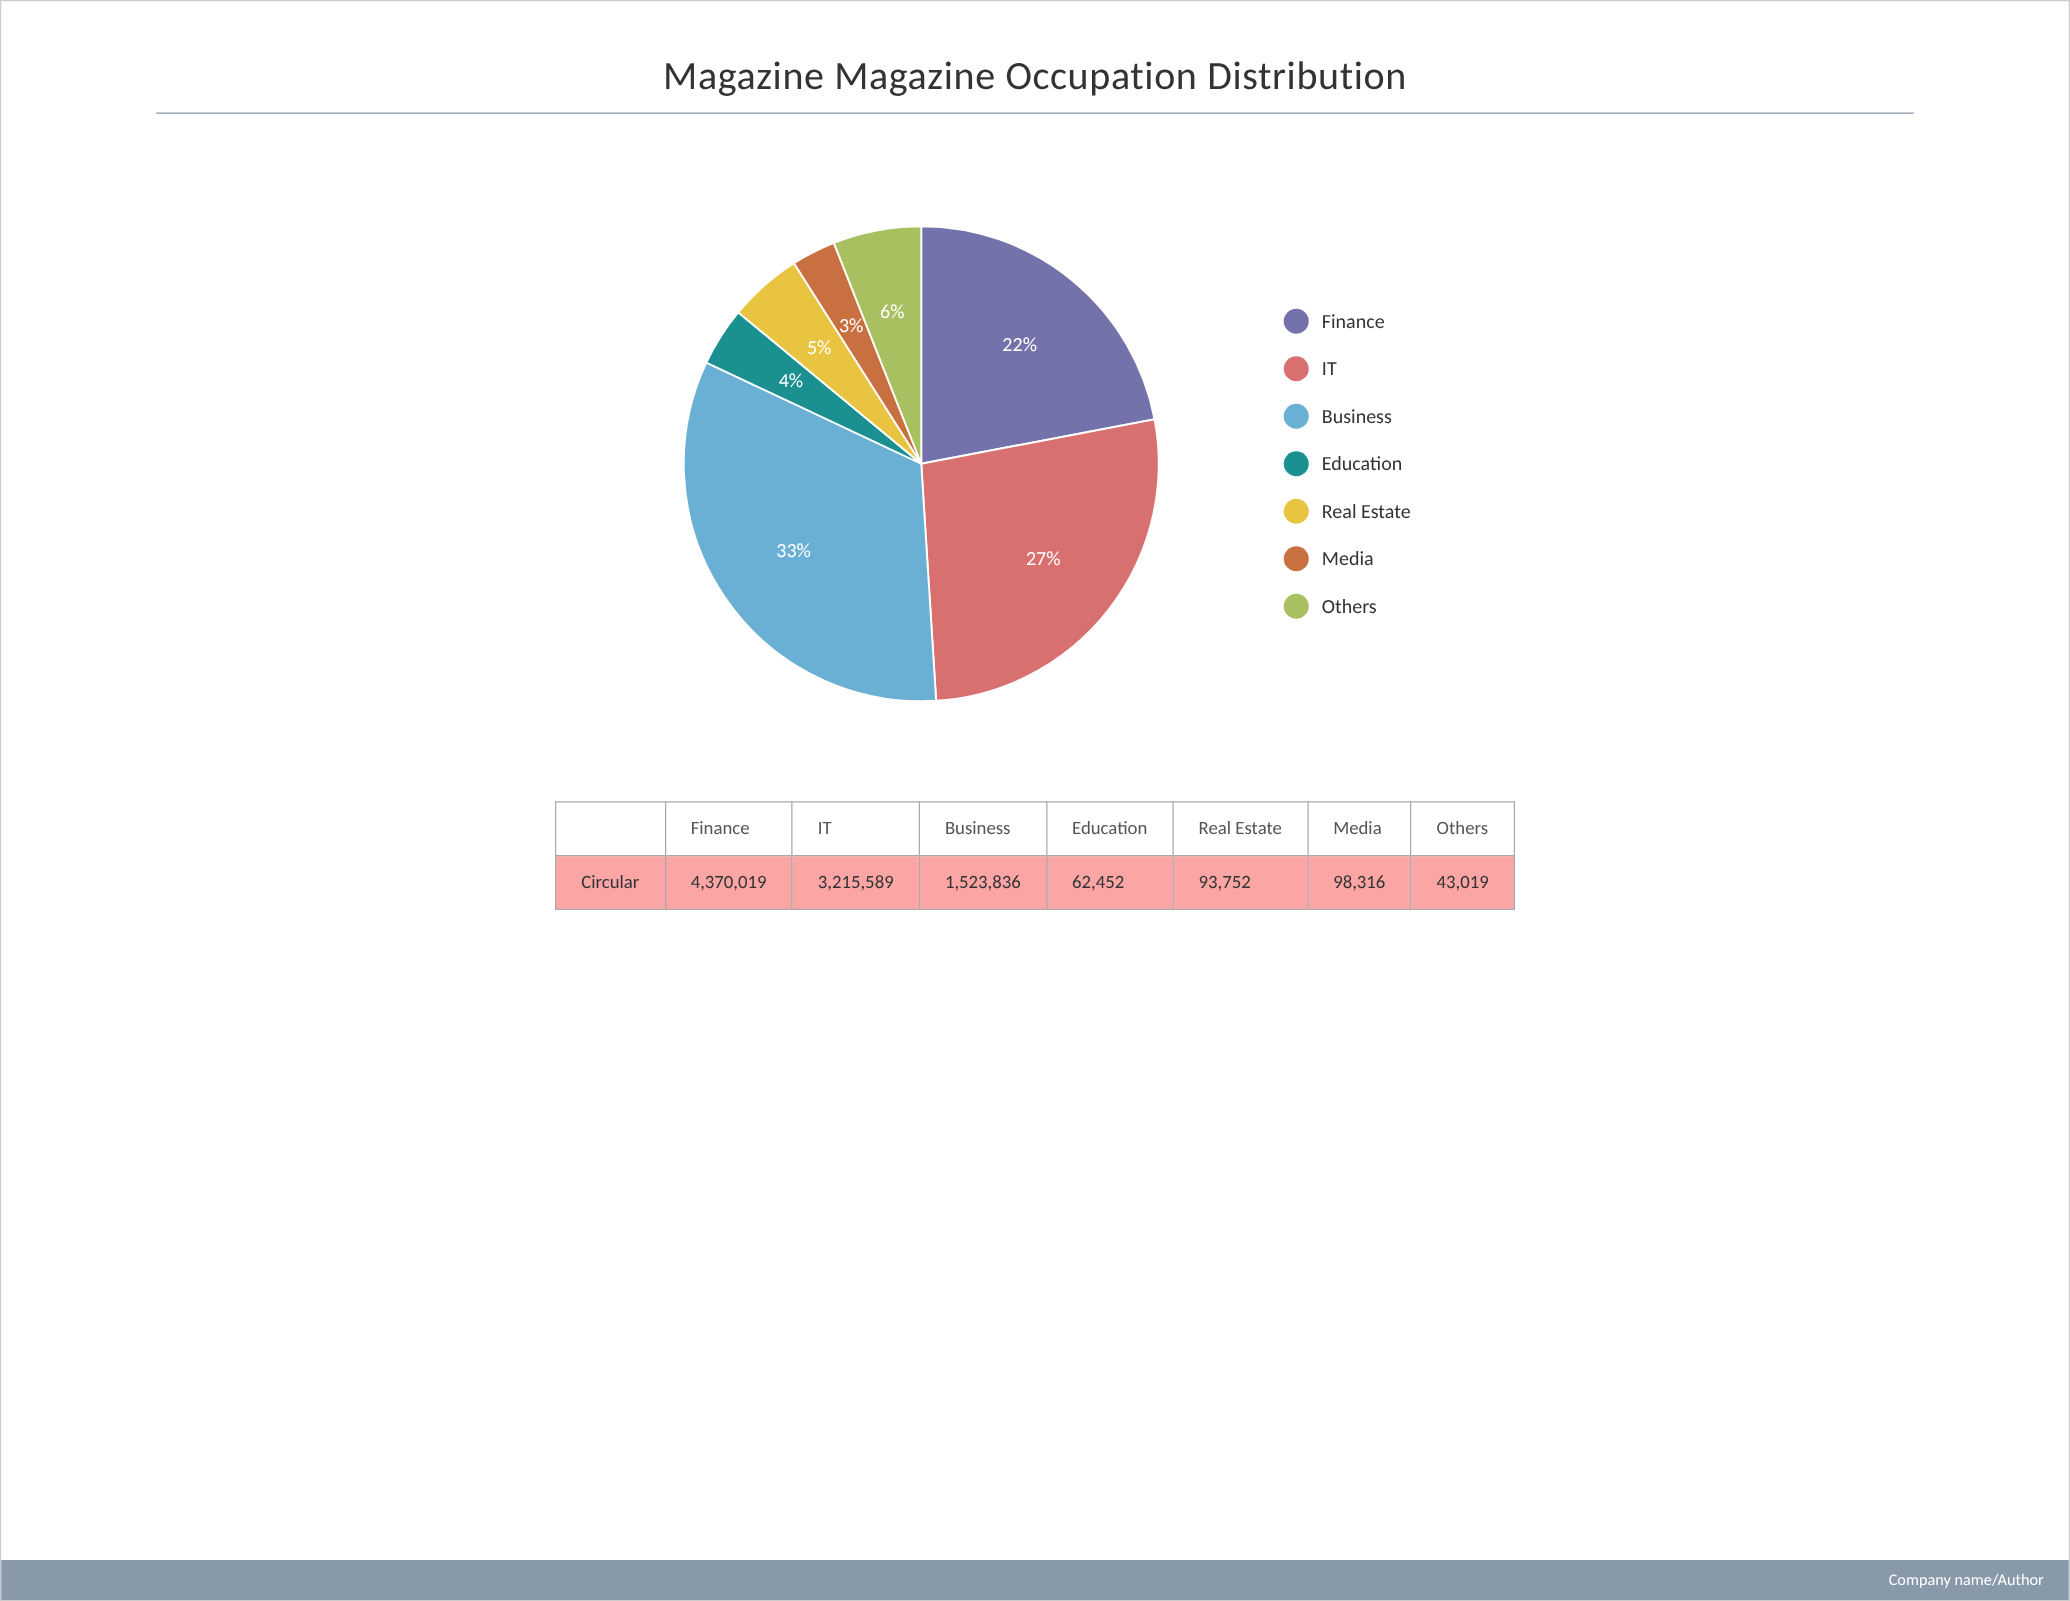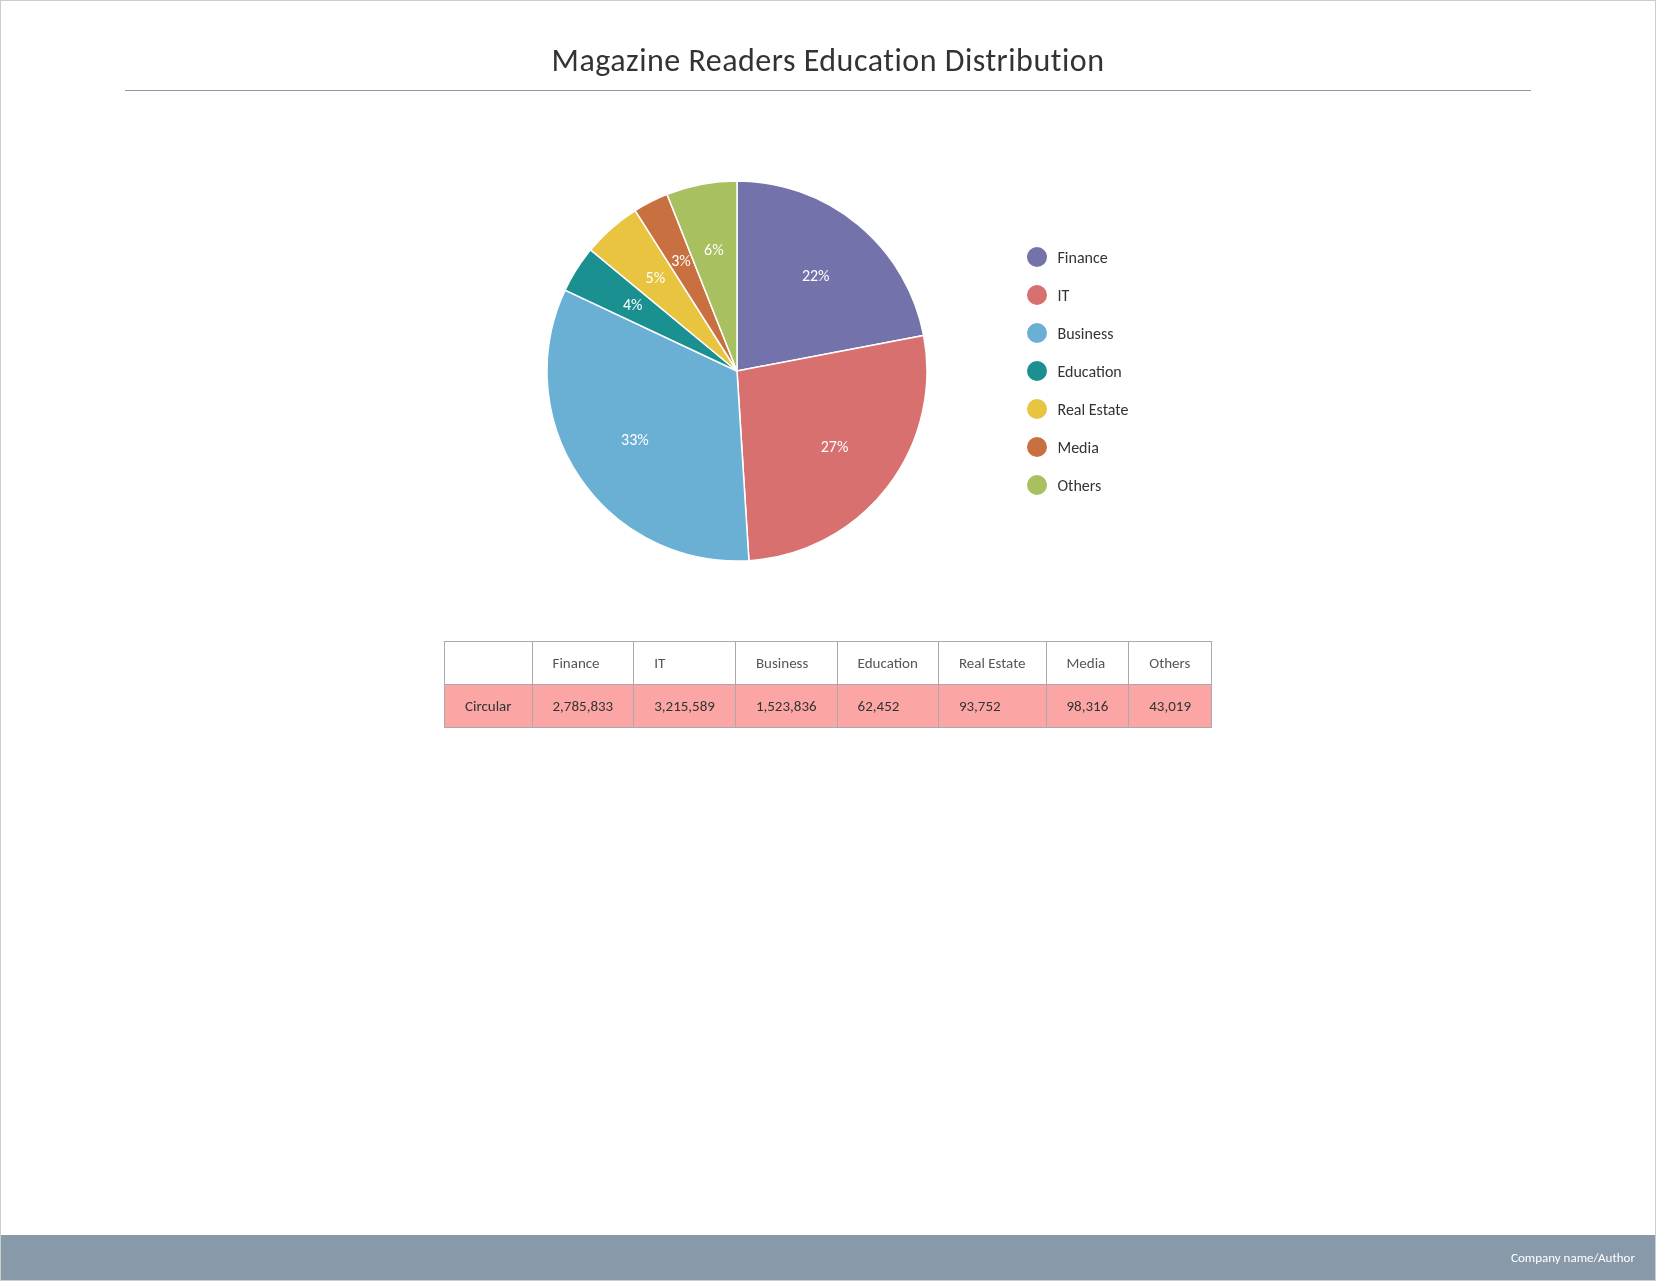--- a/index.html
+++ b/index.html
@@ -117,40 +117,40 @@
     .data-table .row-label {
       font-style: normal;
     }
 
     
     .footer {
       position: absolute;
       bottom: 0;
       left: 0;
       right: 0;
-      height: 45px;
+      height: 32px;
       background: #8899aa;
       display: flex;
       align-items: center;
       justify-content: flex-end;
       padding-right: 20px;
     }
 
     .footer-text {
       font-size: 13px;
       color: #ffffff;
     }
   </style>
 </head>
 <body>
 
 <div class="page-container">
 
   <div class="title-area">
-    <h1 class="chart-title">Magazine Readers Education Distribution</h1>
+    <h1 class="chart-title">Magazine Magazine Occupation Distribution</h1>
     <hr class="title-divider">
   </div>
 
   <div class="chart-section">
 
     <div class="pie-wrapper">
       <svg class="pie-svg" viewBox="0 0 420 420">
 
         <g id="pie-slices">
             <path d="M 210 210 L 210 20 A 190 190 0 0 1 396.6345776384509 174.39755022871233 Z" fill="#7472aa" stroke="#ffffff" stroke-width="1.5"></path>
@@ -217,21 +217,21 @@
             <th>Business</th>
             <th>Education</th>
             <th>Real Estate</th>
             <th>Media</th>
             <th>Others</th>
           </tr>
         </thead>
       <tbody id="table-body">
           <tr>
             <td class="row-label">Circular</td>
-            <td>2,785,833</td>
+            <td>4,370,019</td>
             <td>3,215,589</td>
             <td>1,523,836</td>
             <td>62,452</td>
             <td>93,752</td>
             <td>98,316</td>
             <td>43,019</td>
           </tr>
         </tbody>
     </table>
   </div>

